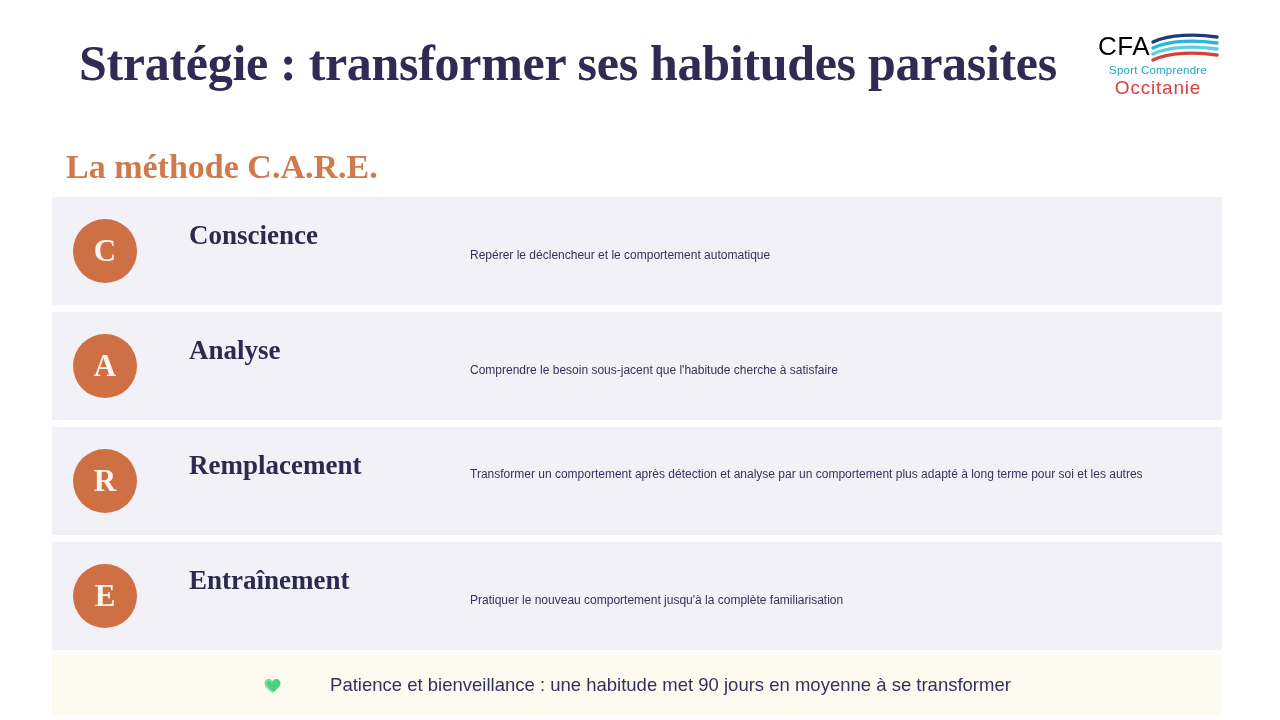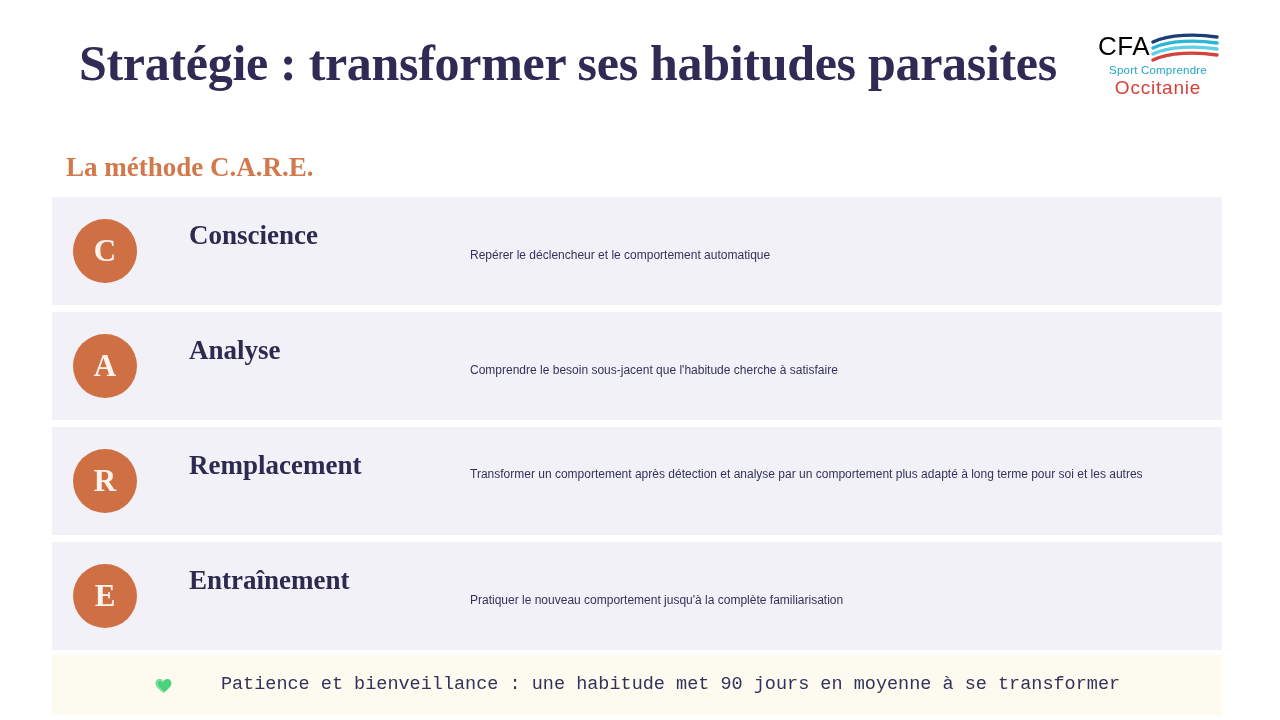--- a/index.html
+++ b/index.html
@@ -42,21 +42,21 @@
     letter-spacing: -0.3px;
     color: #302b54;
     margin: 13px;
   }
   .subtitle {
     position: absolute;
     left: 66px;
     top: 150px;
     font-family: "Liberation Serif", "DejaVu Serif", serif;
     font-weight: bold;
-    font-size: 27px;
+    font-size: 34px;
     line-height: 34px;
     color: #d2794c;
     margin: 0;
   }
 
   
   .logo {
     position: absolute;
     left: 1098px;
     top: 32px;
@@ -180,21 +180,21 @@
     gap: 9px;
   }
   .heart-icon {
     display: inline-block;
     width: 19px;
     height: 19px;
     position: relative;
     flex: 0 0 auto;
   }
   .footer-text {
-    font-family: Liberation Mono, monospace;
+    font-family: Liberation Sans, sans-serif;
     font-size: 18.5px;
     line-height: 26px;
     color: #33325a;
     white-space: nowrap;
     margin-left: 39px;
   }
 </style>
 </head>
 <body>
 

